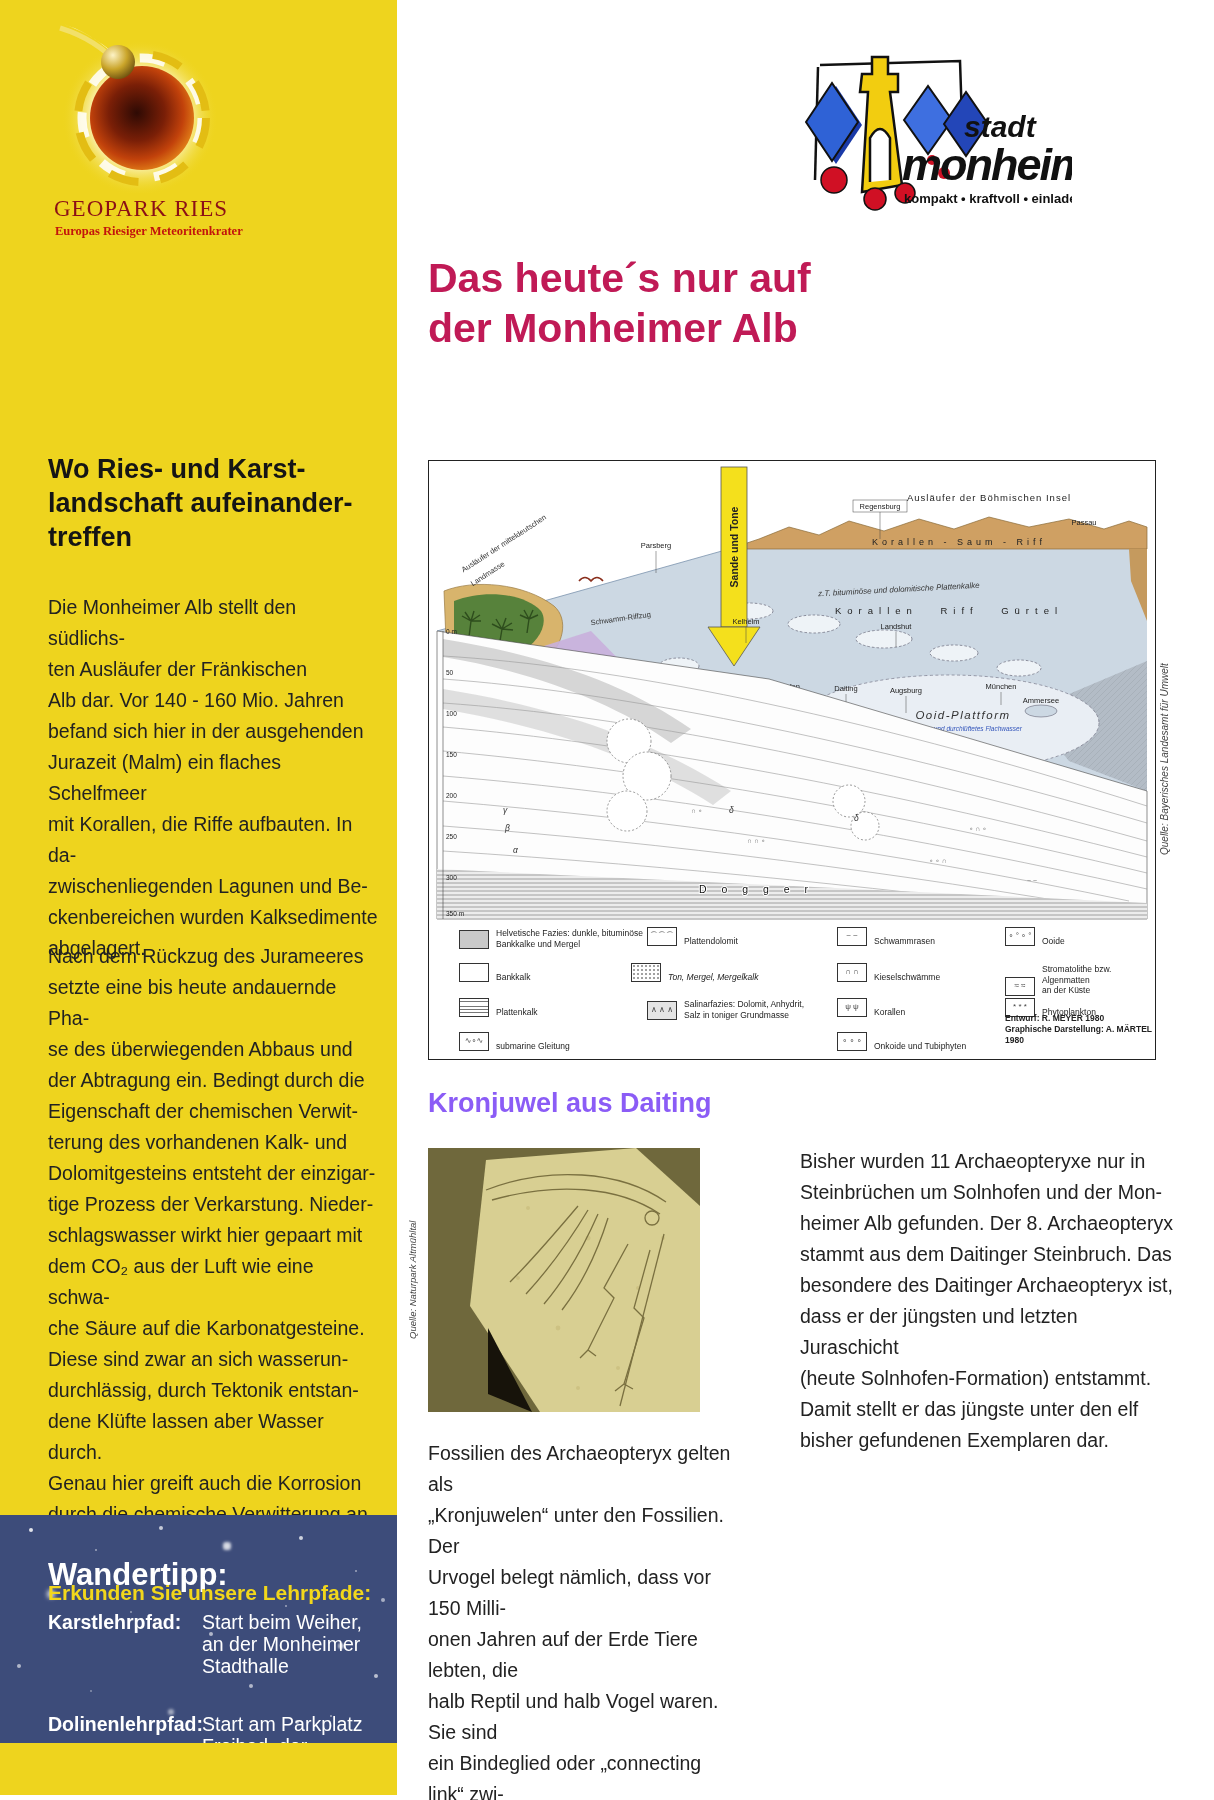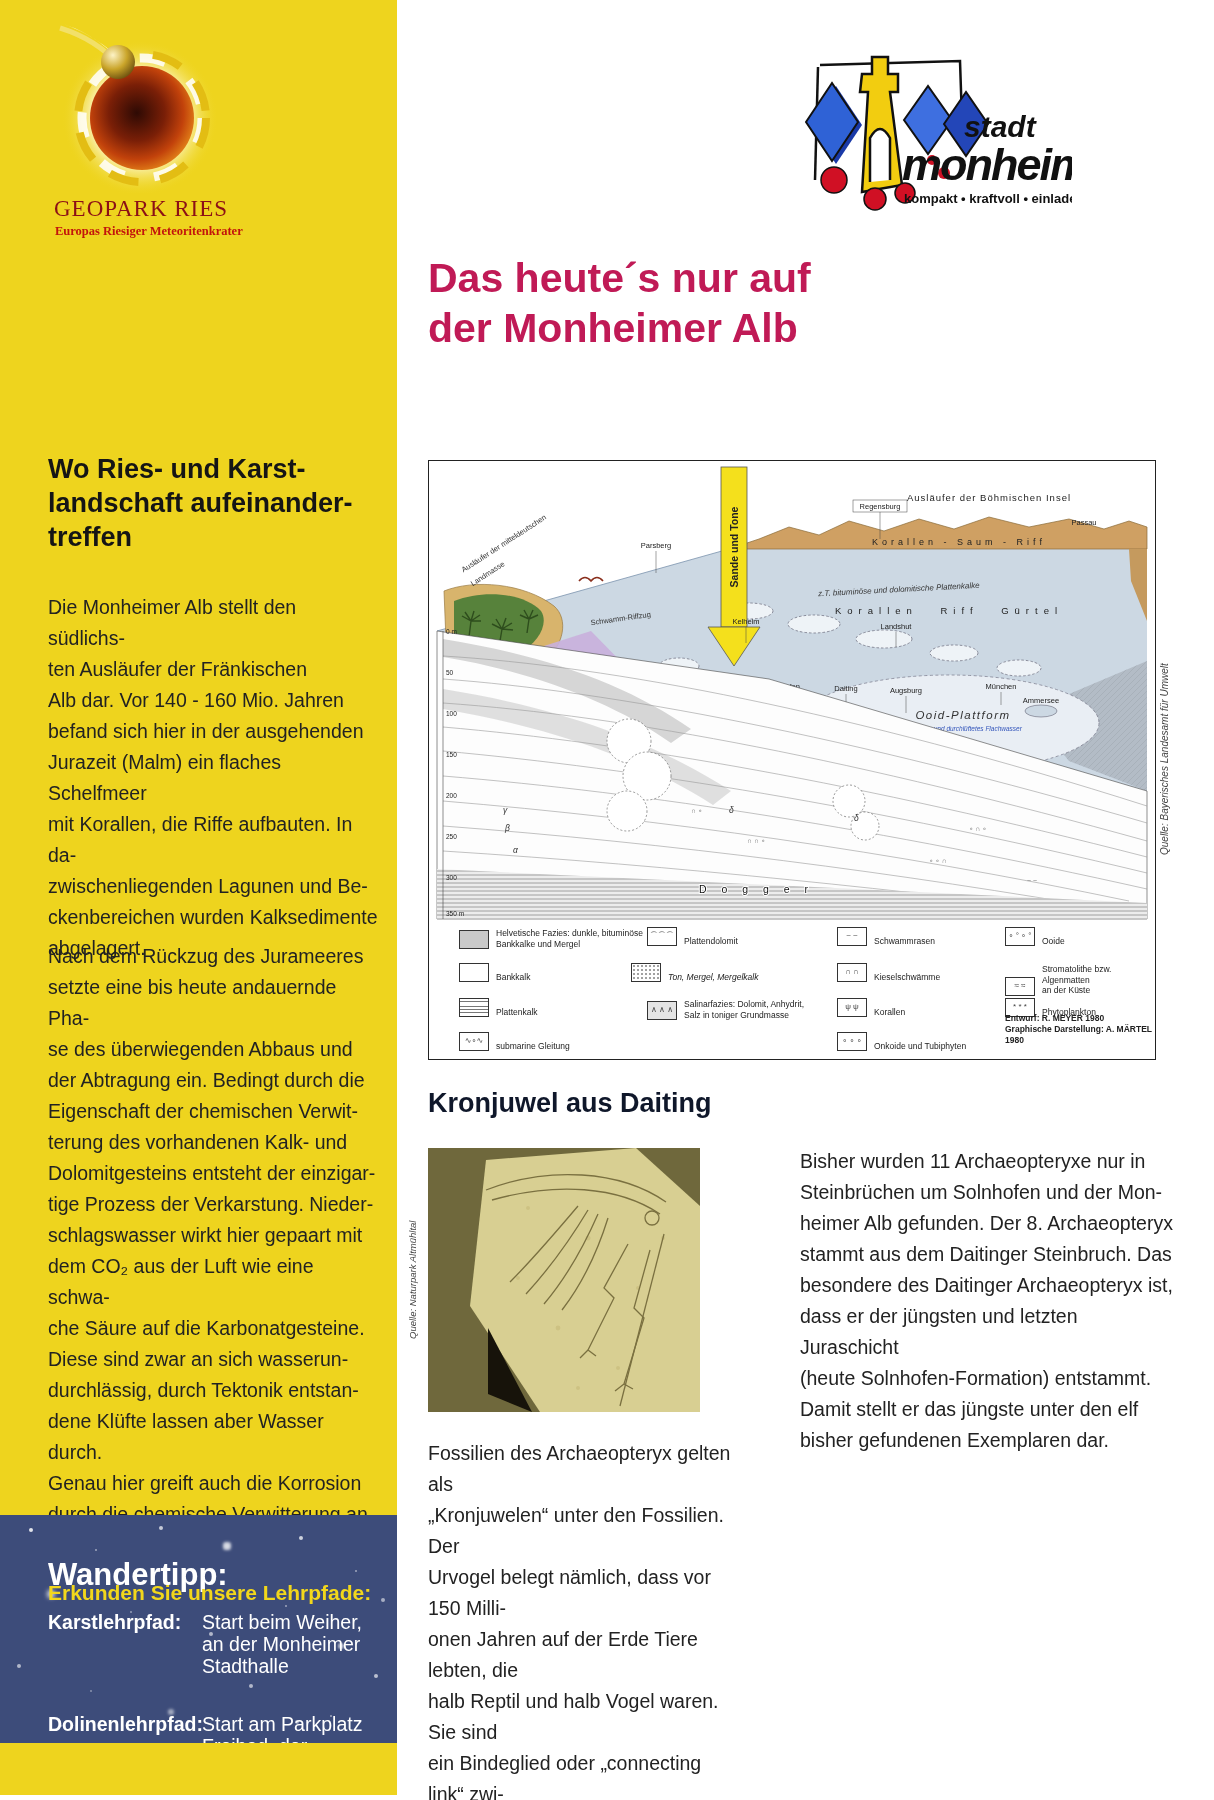--- a/index.html
+++ b/index.html
@@ -29,21 +29,21 @@
     250px 170px 0 1px rgba(255,255,255,.6), 330px 200px 0 0 rgba(255,255,255,.5),
     375px 160px 0 1px rgba(255,255,255,.65), 60px 210px 0 0 rgba(255,255,255,.4),
     296px 206px 0 1px rgba(255,255,255,.45), 382px 84px 0 1px rgba(255,255,255,.55);}
   .wt-title{left:48px;top:18px;font-size:31px;font-weight:bold;color:#ffffff;margin-top:24px;}
   .wt-sub{left:48px;top:66px;font-size:21px;font-weight:bold;color:#f2d71b;}
   .wt-term{left:48px;width:150px;font-size:19.5px;font-weight:bold;color:#fff;}
   .wt-desc{left:202px;width:190px;font-size:19.5px;line-height:22px;color:#fff;white-space:pre-line;}
   .r1{top:96px;} .r2{top:167px;margin-top:31px;}
   
   .main-title{left:428px;top:253px;width:700px;font-size:41px;line-height:50px;font-weight:bold;color:#c01a56;}
-  .kron-heading{left:428px;top:1088px;font-size:27px;font-weight:bold;color:#0f172a;}
+  .kron-heading{left:428px;top:1088px;font-size:27px;font-weight:bold;color:#8b5cf6;}
   .kron-col{font-size:19.5px;line-height:31px;color:#222;white-space:pre-line;}
   .kl{left:428px;top:1438px;width:310px;}
   .kr{left:800px;top:1146px;width:380px;}
   
   .diagram-panel{left:428px;top:460px;width:726px;height:598px;background:#fff;border:1.5px solid #222;}
   .lg-item{position:absolute;display:flex;align-items:flex-end;}
   .sw{width:28px;height:17px;border:0.8px solid #333;margin-right:7px;flex:0 0 auto;
       font-size:8px;line-height:15px;text-align:center;color:#444;overflow:hidden;background:#fff;}
   .sw-gray{background:#c9c9c9;}
   .sw-dots{background-image:radial-gradient(#9a9a9a 0.7px,transparent 0.8px);background-size:4px 4px;}

